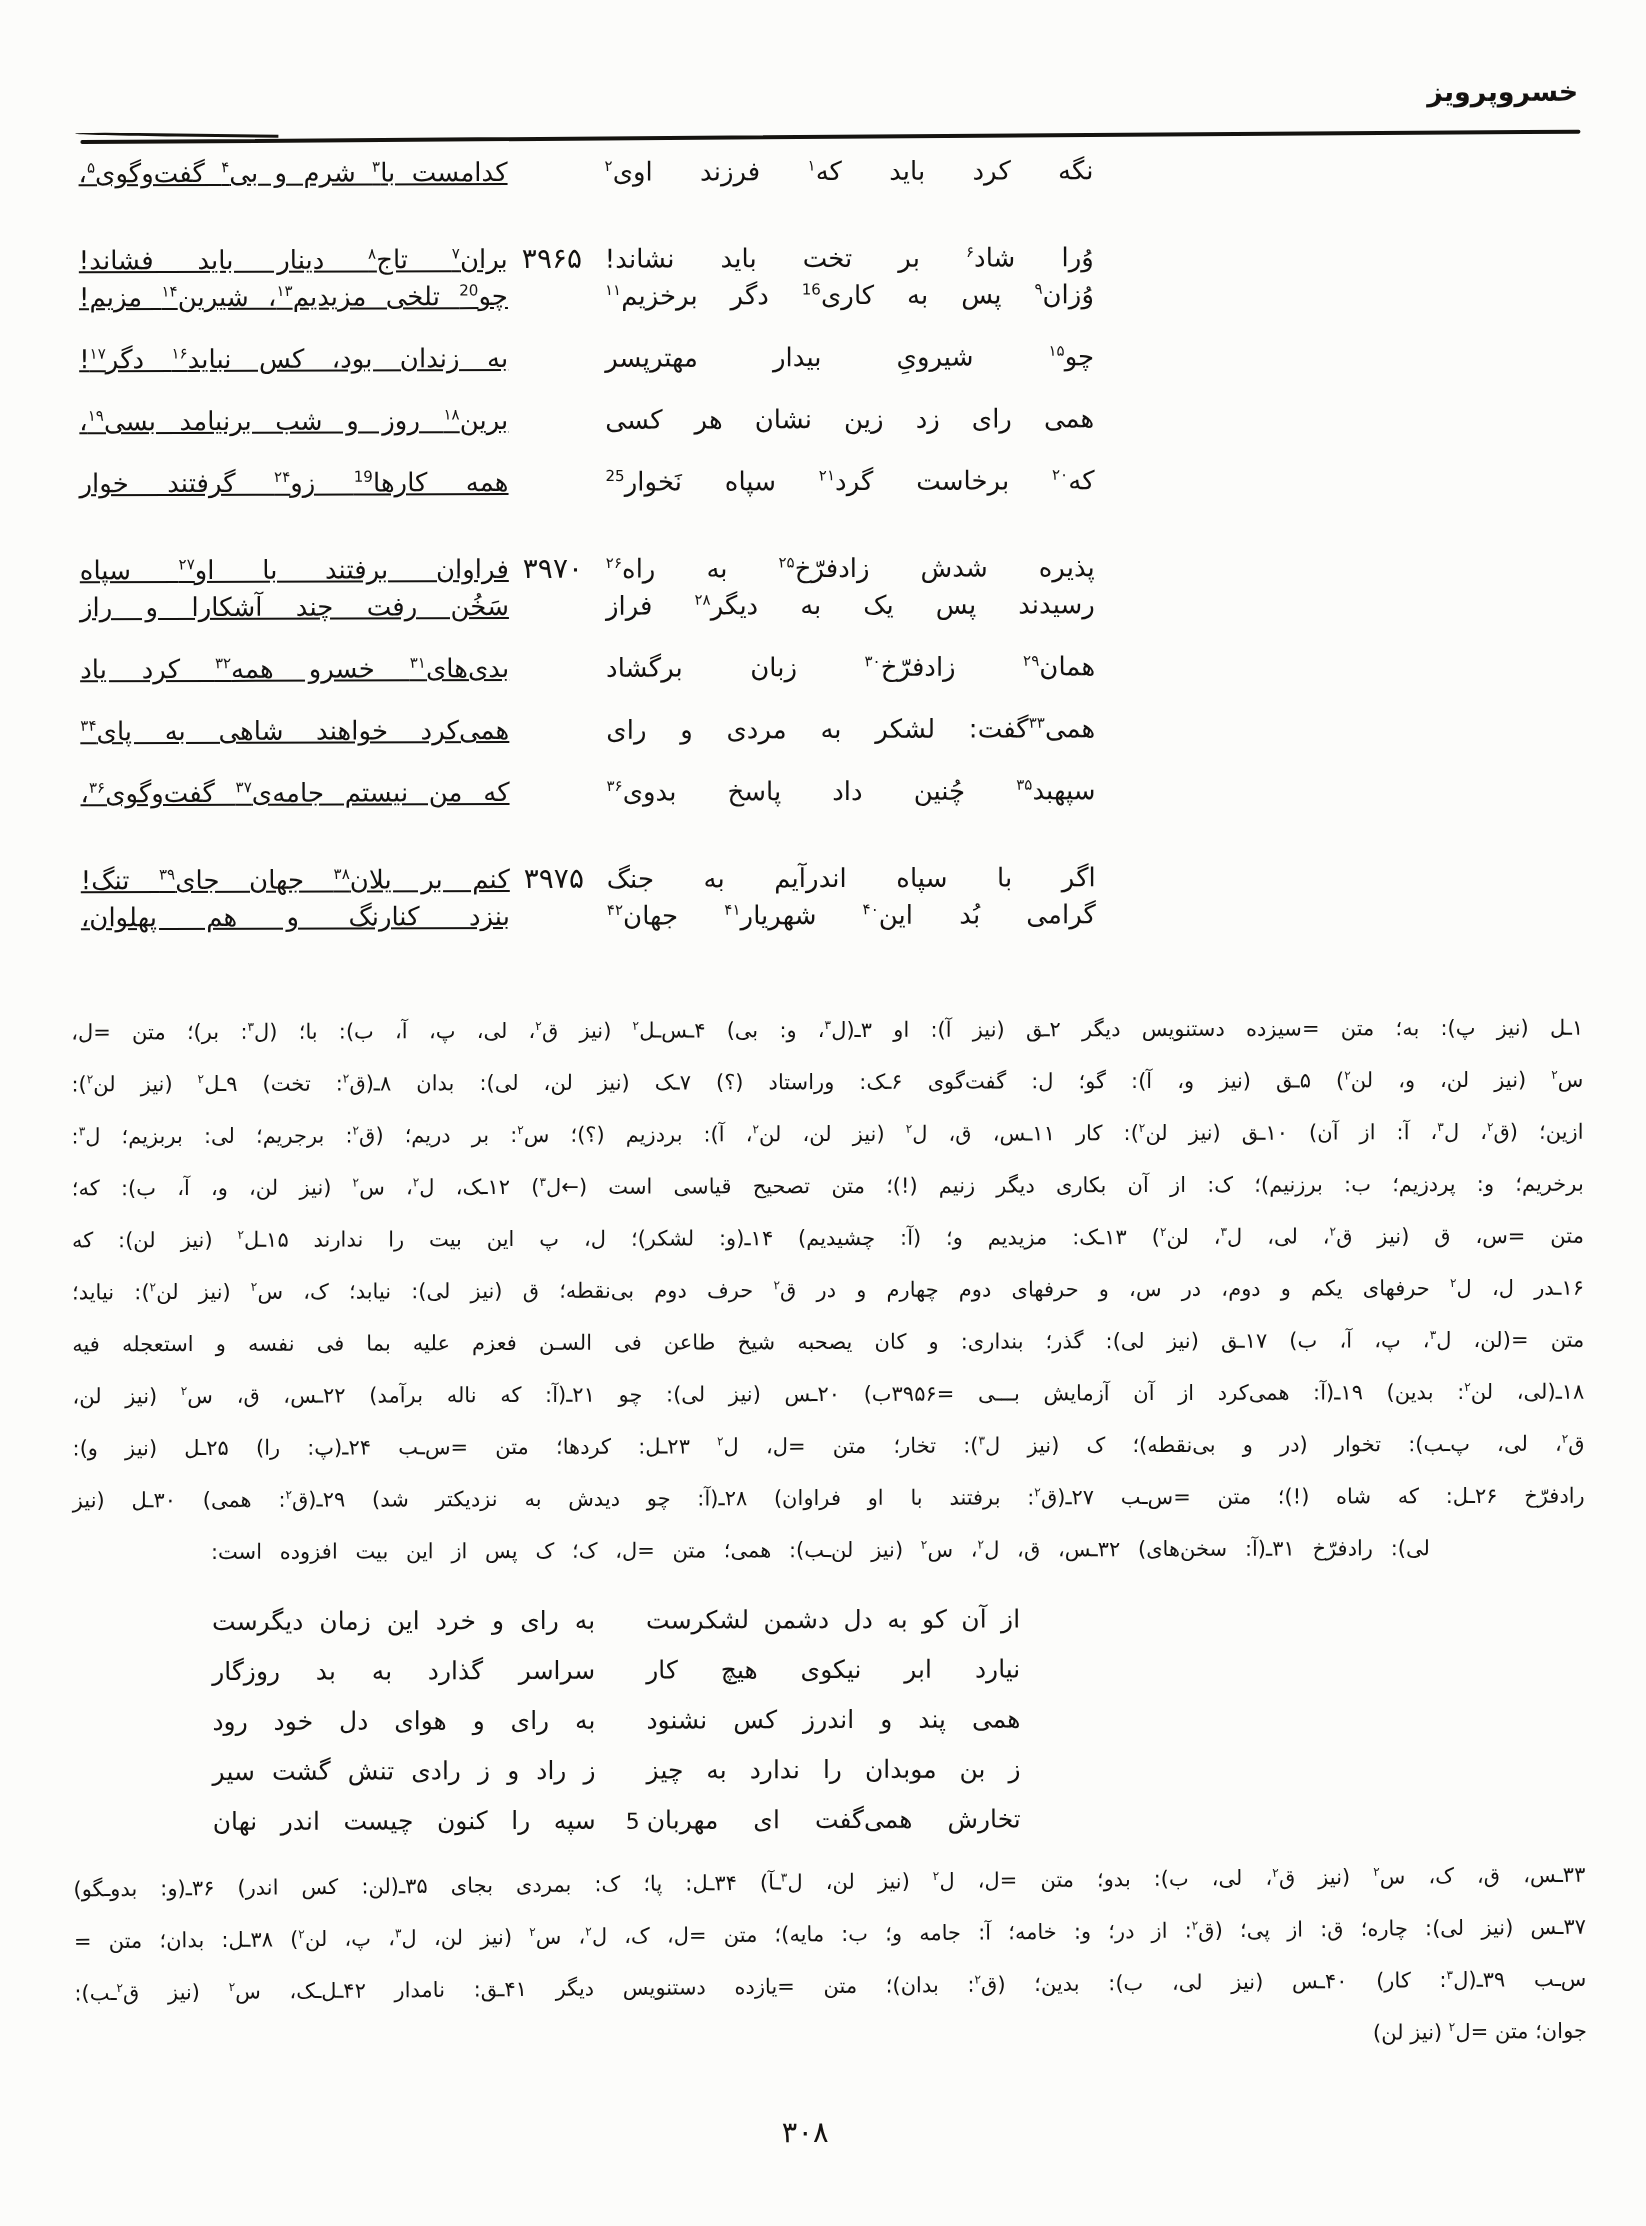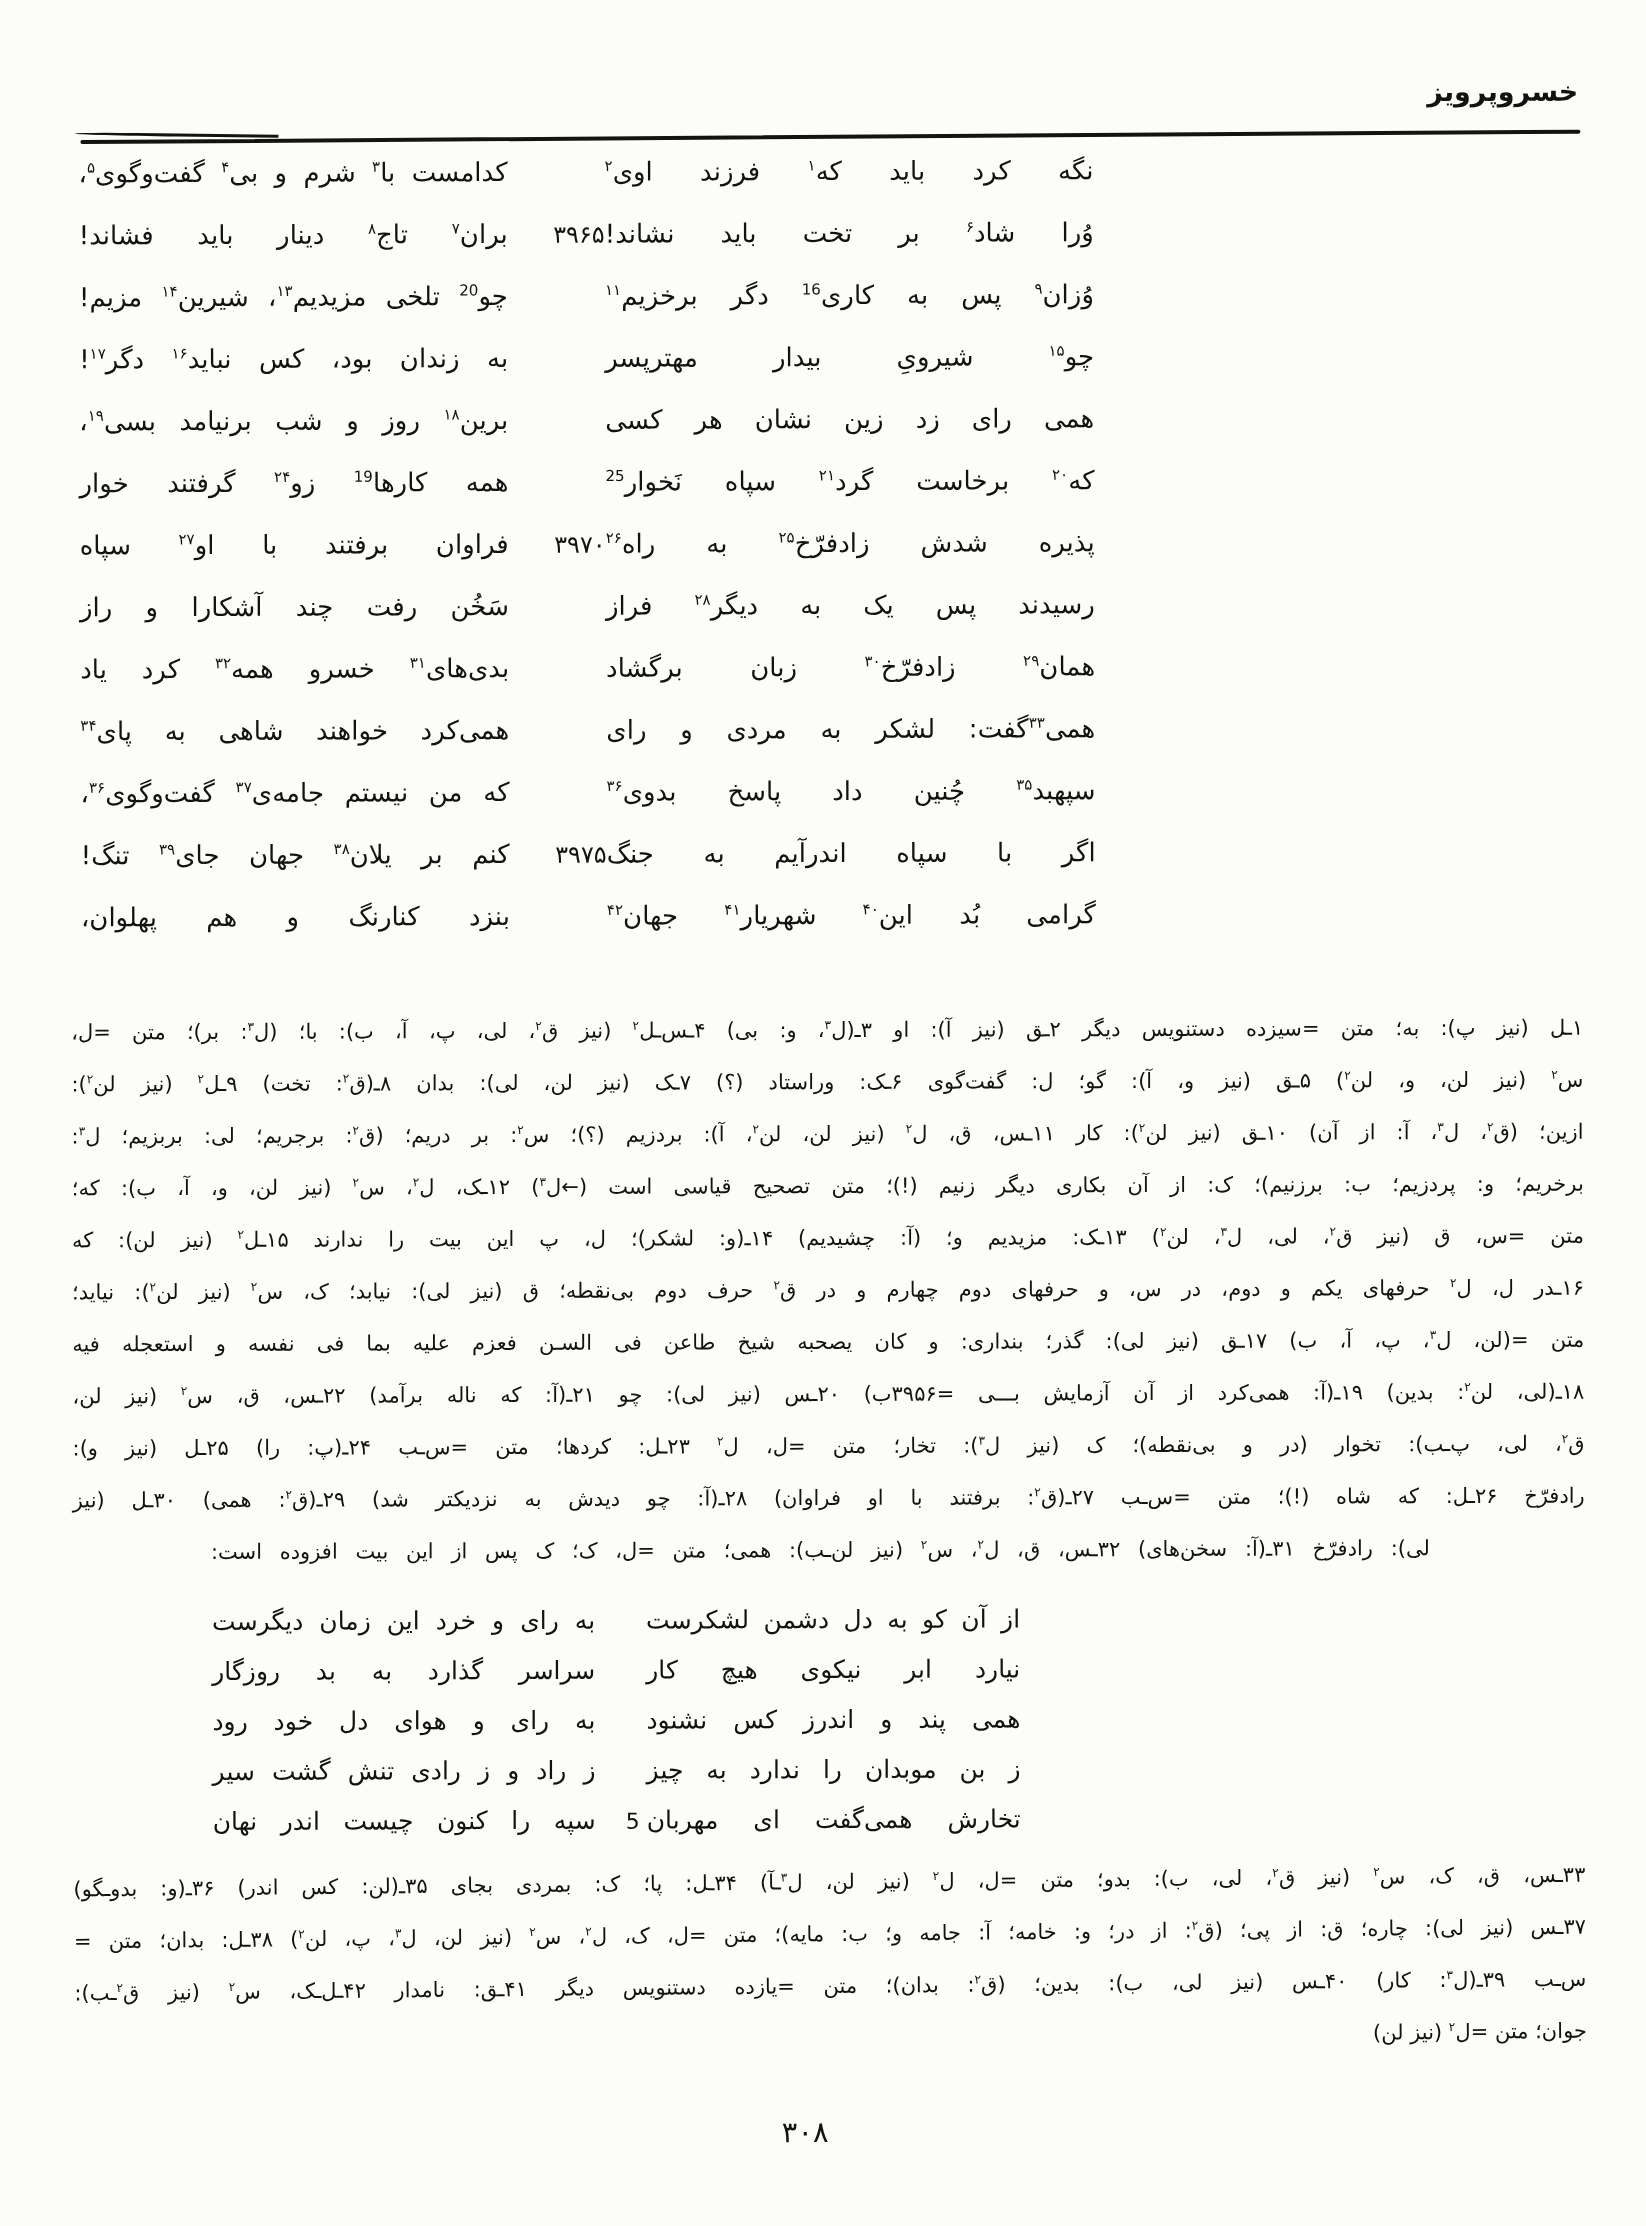--- a/index.html
+++ b/index.html
@@ -27,22 +27,22 @@
   }
   .hdr-rule:before{
     content:"";position:absolute;left:-5.5px;top:-6.5px;width:203px;height:2.8px;
     background:#15130f;border-radius:50% 0 0 50%;transform:rotate(1.2deg);
   }
 
   
   .poem1{position:absolute;top:155px;right:553px;width:1015px;}
   .poem1 .vline{display:flex;align-items:baseline;height:62px;}
   .poem1 .hemi-r{width:489px;}
-  .poem1 .vnum{width:83px;text-align:right;font-size:24px;margin-left:14px;}
-  .poem1 .hemi-l{width:429px;}
+  .poem1 .vnum{width:83px;text-align:left;font-size:28px;margin-left:14px;margin-top:24px;}
+  .poem1 .hemi-l{width:429px;text-decoration:underline;}
 
   .poem2{position:absolute;top:1604px;right:631px;width:808px;}
   .poem2 .vline{display:flex;align-items:baseline;height:50px;}
   .poem2 .hemi-r{width:374px;}
   .poem2 .vnum{width:28px;text-align:center;font-size:22px;margin-left:23px;font-family:"DejaVu Sans",sans-serif;}
   .poem2 .hemi-l{width:383px;}
 
   .hemi{
     font-size:26px;line-height:1.25;
     text-align:justify;text-align-last:justify;

